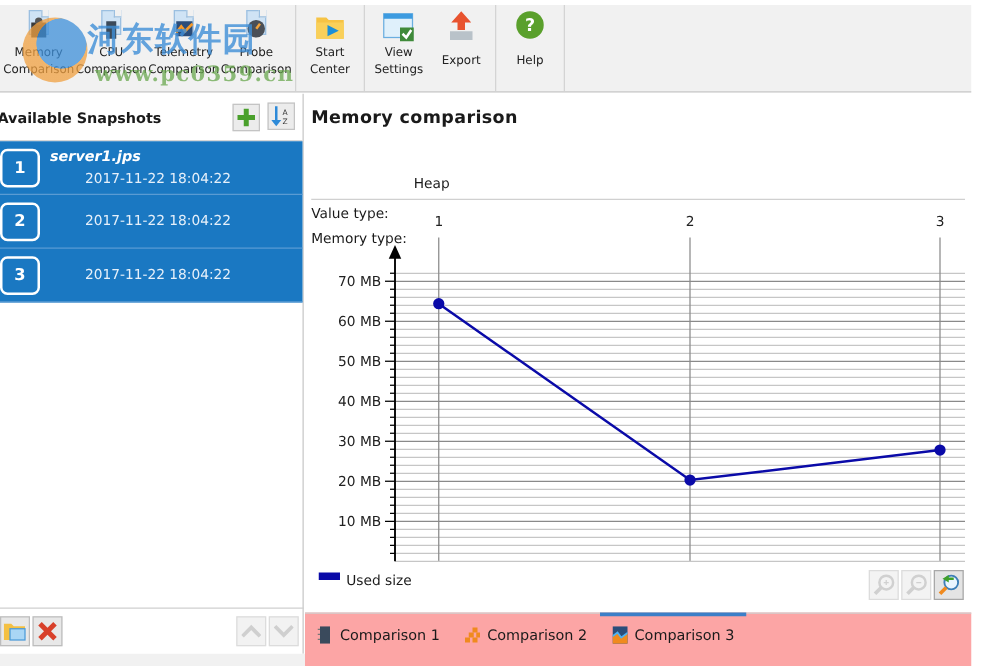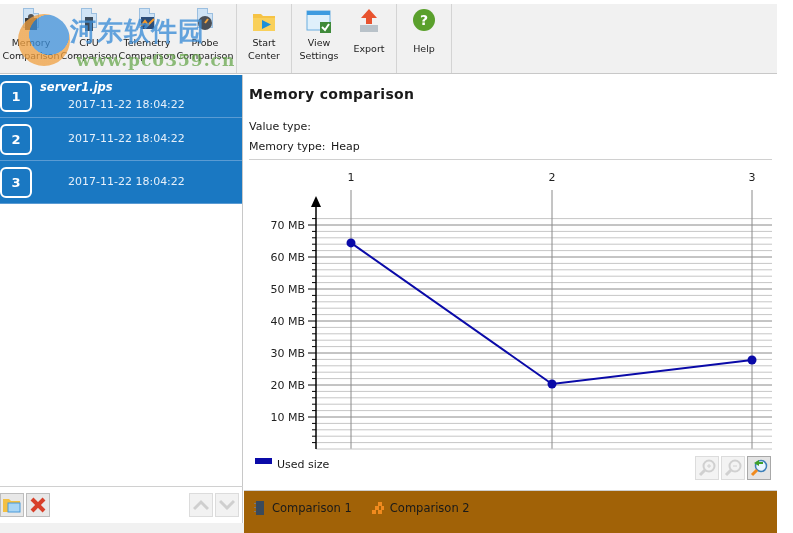--- a/index.html
+++ b/index.html
@@ -36,32 +36,32 @@
   .snap-name { font-weight: bold; font-size: 11.5px; line-height: 18px; font-style: italic; }
   .snap-date { font-size: 11px; line-height: 18px; color: #e6f0fa; margin-left: 28px; }
   .left-foot { position: absolute; left: 0; top: 411px; width: 243px; height: 37px; border-top: 1px solid #d0d0d0; display: flex; align-items: center; justify-content: space-between; padding: 0 4px 0 0; }
   .foot-btn { width: 24px; height: 24px; border: 1px solid #bdbdbd; background: #e8e8e8; display: inline-flex; align-items: center; justify-content: center; margin-left: 2px; cursor: pointer; }
   .foot-btn.disabled { background: #f2f2f2; border-color: #dcdcdc; }
 
   
   .right { position: absolute; left: 244px; top: 75px; width: 533px; height: 415px; background: #fff; }
   .r-title { position: absolute; left: 5px; top: 11px; font-weight: bold; font-size: 14px; letter-spacing: 0.3px; }
   .kv { position: absolute; left: 5px; font-size: 11px; display: flex; }
-  .kv .k { width: 82px; }
+  .kv .k { width: 82px; margin-top: 44px; }
   .kv-sep { position: absolute; left: 5px; top: 84px; width: 523px; height: 1px; background: #d0d0d0; }
 
   .chart { position: absolute; left: 0; top: 90px; width: 533px; height: 300px; }
   .legend { position: absolute; left: 11px; top: 383px; display: flex; align-items: flex-start; font-size: 11px; }
   .legend-swatch { width: 17px; height: 6px; background: #0a0aa8; margin-right: 5px; }
   .zoom-btns { position: absolute; right: 6px; top: 381px; display: flex; }
   .zbtn { width: 24px; height: 24px; margin-left: 2px; border: 1px solid #dcdcdc; background: #f3f3f3; display: flex; align-items: center; justify-content: center; cursor: pointer; }
   .zbtn.active { border-color: #a8a8a8; background: #e4e4e4; }
 
   
-  .tabs { position: absolute; left: 244px; top: 490px; width: 533px; height: 43px; background: #a16207; border-top: 1px solid #cfcfcf; display: flex; }
+  .tabs { position: absolute; left: 244px; top: 490px; width: 533px; height: 43px; background: #fca5a5; border-top: 1px solid #cfcfcf; display: flex; }
   .tab { height: 34px; display: flex; align-items: center; padding: 0 10px; font-size: 11.5px; cursor: pointer; position: relative; }
   .tab.active::before { content: ""; position: absolute; left: 0; right: 0; top: -1px; height: 3px; background: #3c7fc8; }
   .tab .tico { width: 12px; height: 14px; margin-right: 6px; }
   .left-bottom-strip { position: absolute; left: 0; top: 523px; width: 244px; height: 10px; background: #f1f1f1; }
 </style>
 </head>
 <body>
 
 <div class="app">
 
@@ -163,20 +163,39 @@
     </div>
 
     <div class="watermark">
       <div class="wm-logo"></div>
       <div class="wm-cn">河东软件园</div>
       <div class="wm-url">www.pc0359.cn</div>
     </div>
   </div>
 
   <div class="left">
+    <div class="left-head">
+      <span class="left-title">Available Snapshots</span>
+      <span>
+        <span class="icon-btn">
+          <svg width="16" height="16">
+              <rect x="6" y="1" width="4" height="14" fill="#4aa02c"></rect>
+              <rect x="1" y="6" width="14" height="4" fill="#4aa02c"></rect>
+            </svg>
+        </span>
+        <span class="icon-btn">
+          <svg width="16" height="18">
+              <line x1="4" y1="1" x2="4" y2="15" stroke="#2d8ad8" stroke-width="2"></line>
+              <polygon points="0,12 8,12 4,17" fill="#2d8ad8"></polygon>
+              <text x="9" y="8" font-size="6" font-family="DejaVu Sans, sans-serif" fill="#333">A</text>
+              <text x="9" y="15" font-size="6" font-family="DejaVu Sans, sans-serif" fill="#333">Z</text>
+            </svg>
+        </span>
+      </span>
+    </div>
 
     <div class="snap">
       <div class="snap-num">1</div>
       <div class="snap-text">
         <div class="snap-name">server1.jps</div>
         <div class="snap-date">2017-11-22 18:04:22</div>
       </div>
     </div>
     <div class="snap">
       <div class="snap-num">2</div>
@@ -374,14 +393,22 @@
       <svg class="tico" width="16" height="14">
           <rect x="6" y="1" width="4" height="4" fill="#f08a1e"></rect>
           <rect x="3" y="5" width="4" height="4" fill="#f08a1e"></rect>
           <rect x="9" y="5" width="4" height="4" fill="#f08a1e"></rect>
           <rect x="0" y="9" width="4" height="4" fill="#f08a1e"></rect>
           <rect x="6" y="9" width="4" height="4" fill="#f08a1e"></rect>
           <rect x="12" y="9" width="4" height="4" fill="#f08a1e"></rect>
         </svg>
       <span>Comparison 2</span>
     </div>
+    <div class="tab active">
+      <svg class="tico" width="14" height="14">
+          <rect x="0" y="0" width="14" height="14" fill="#2b4d7a"></rect>
+          <polygon points="0,14 0,8 4,5 7,9 14,4 14,14" fill="#f08a1e"></polygon>
+          <polyline points="0,8 4,5 7,9 14,4" stroke="#4fb0f0" stroke-width="1.5" fill="none"></polyline>
+        </svg>
+      <span>Comparison 3</span>
+    </div>
   </div>
 </div>
 
 </body></html>

